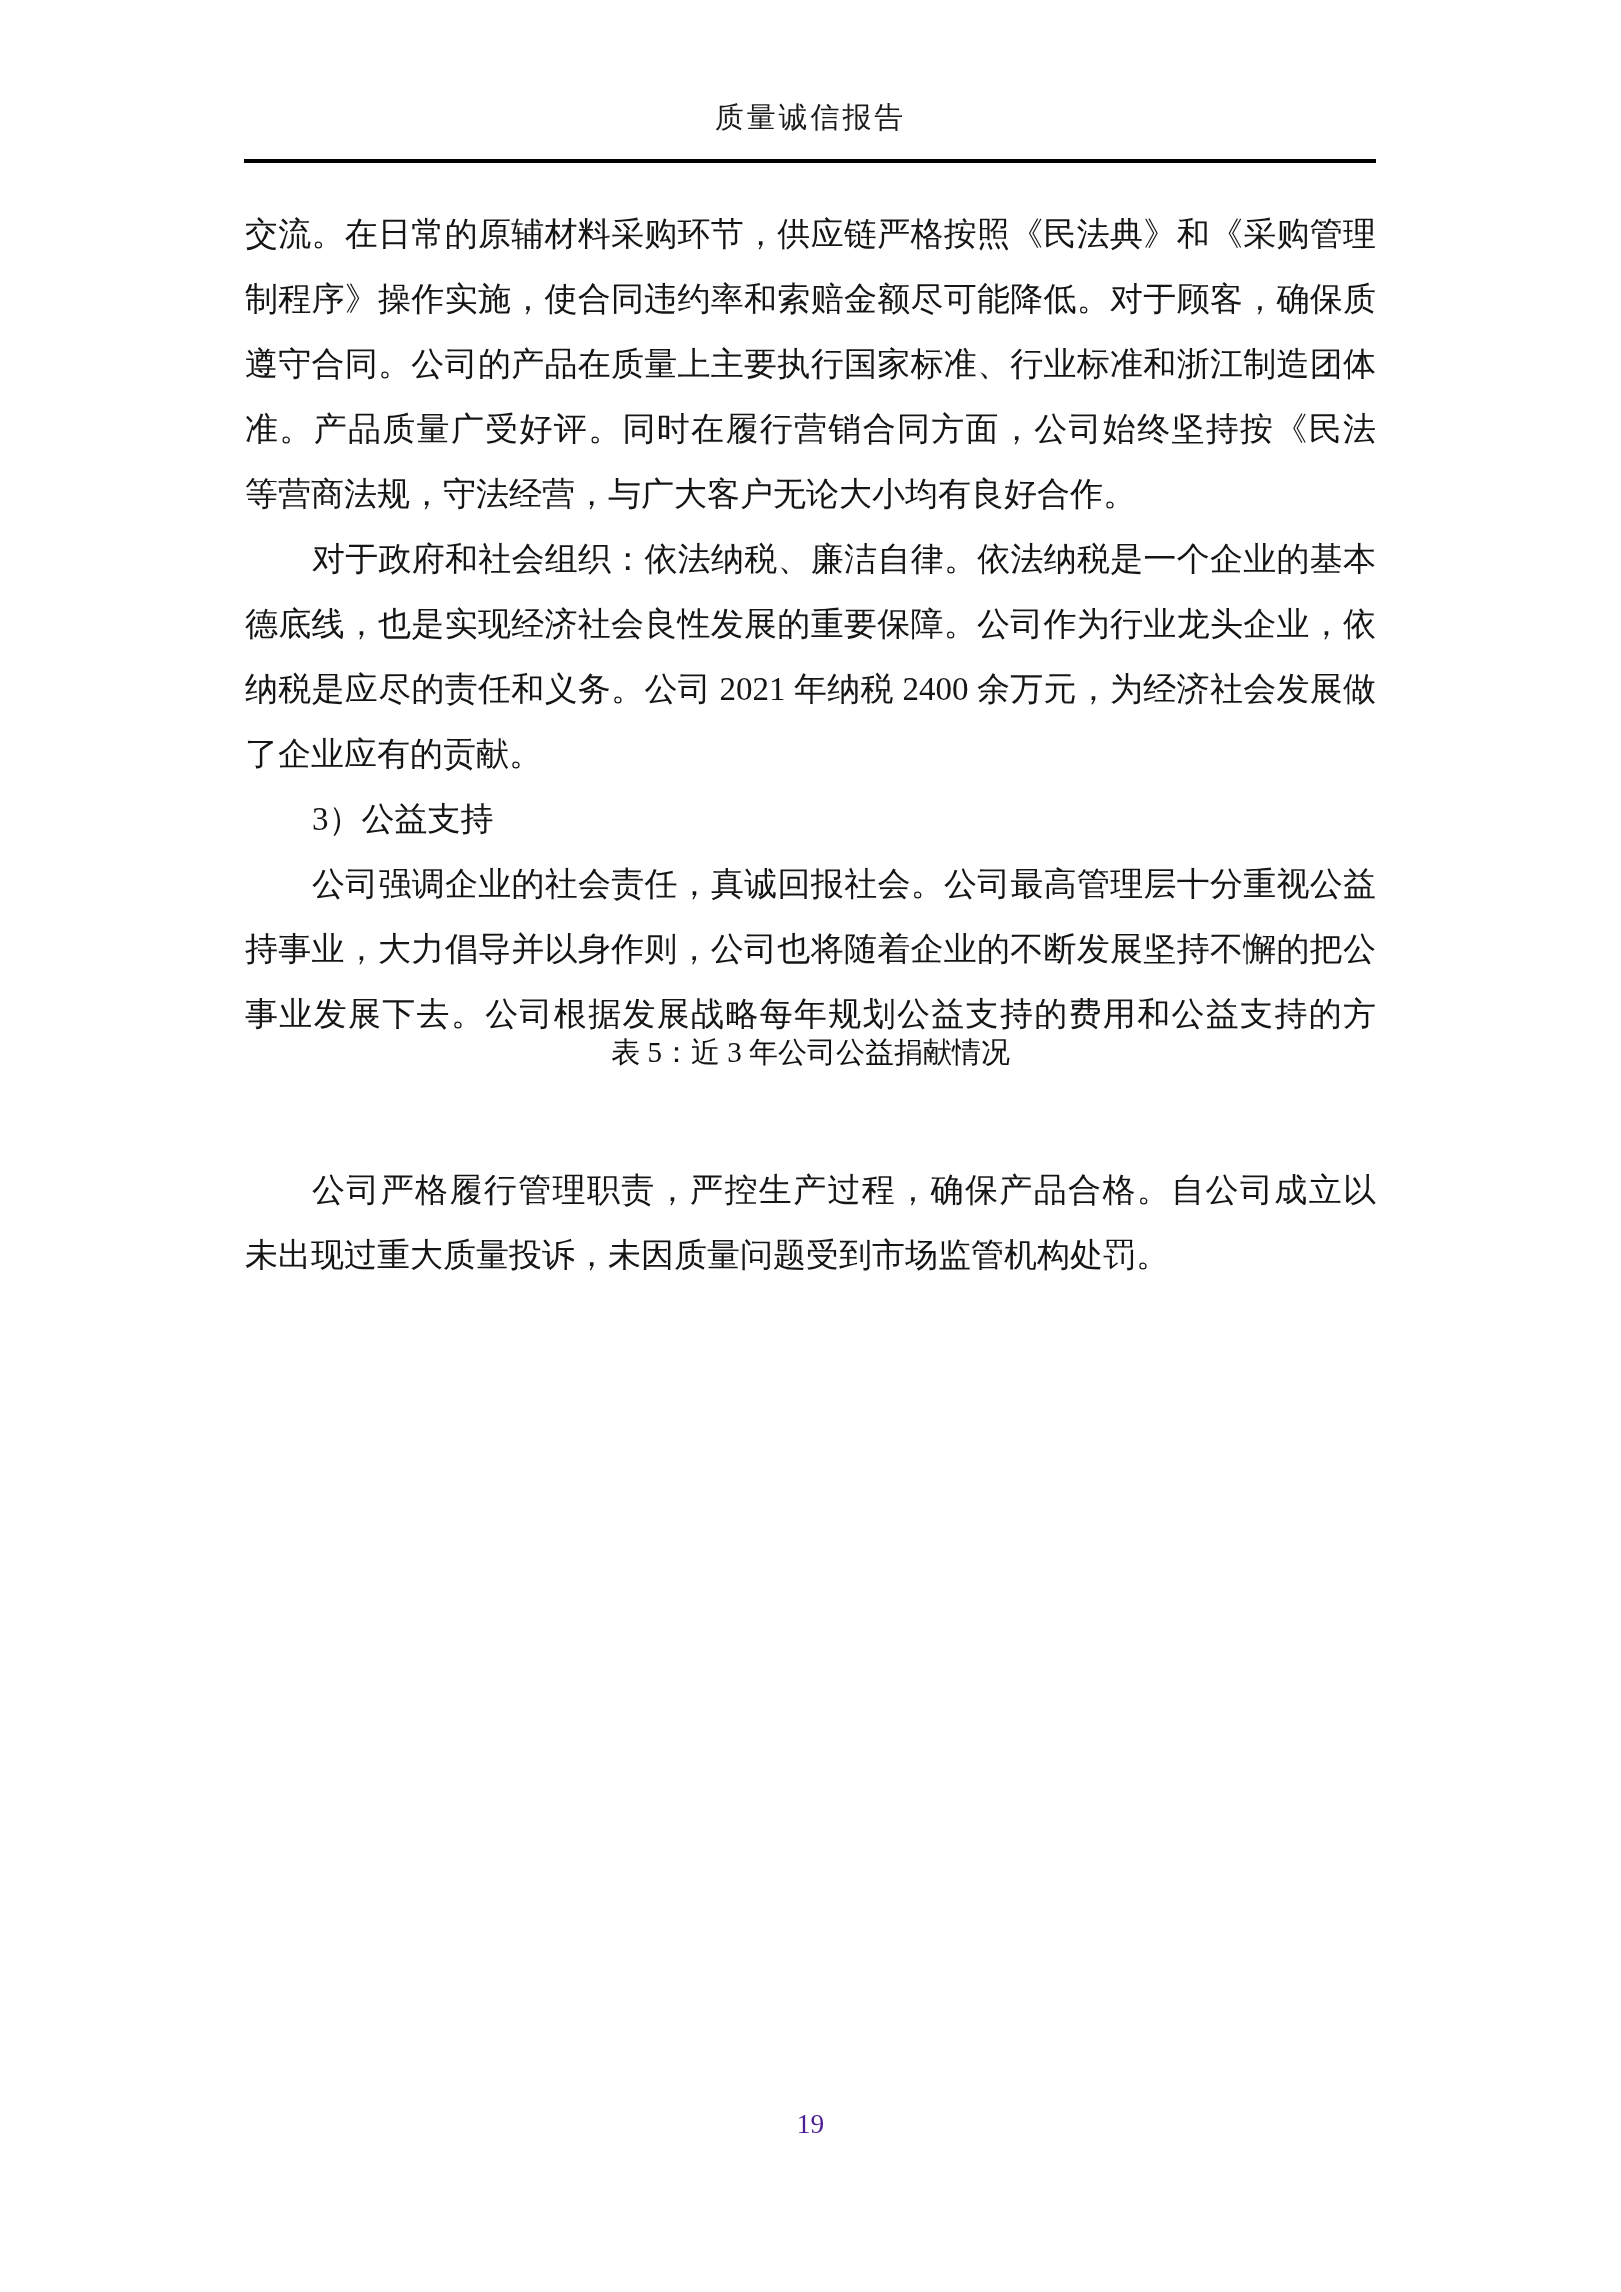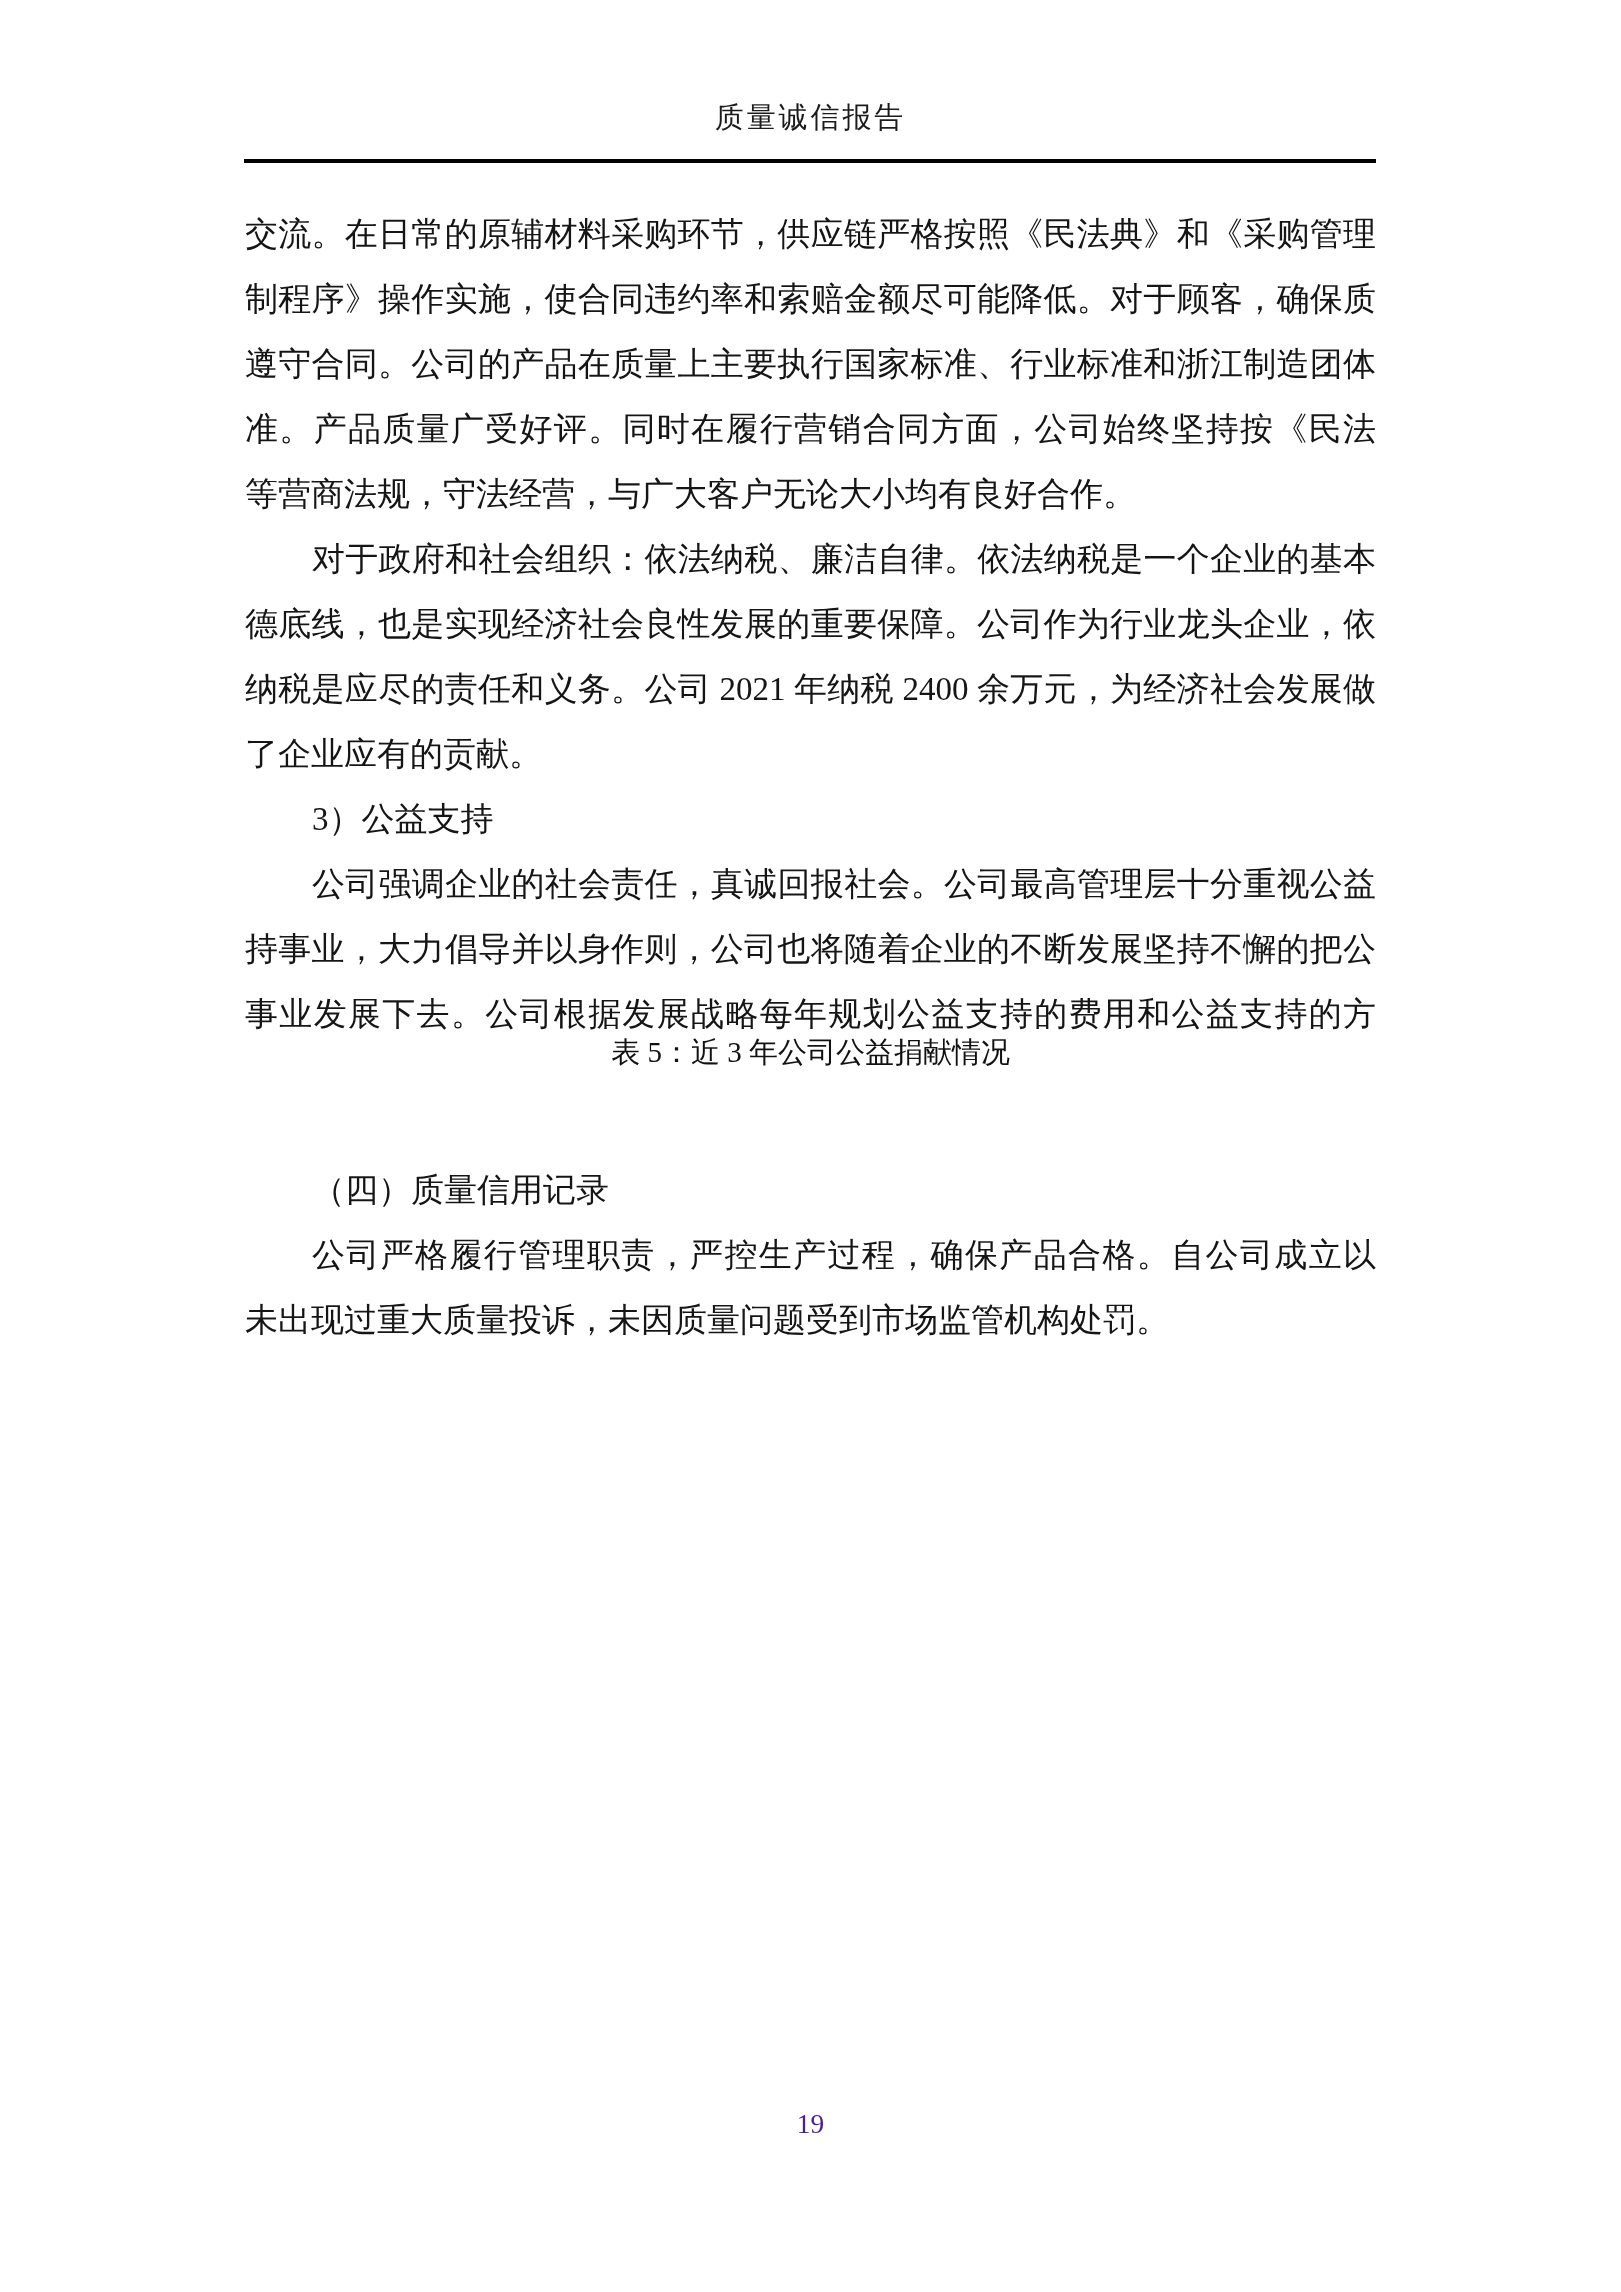--- a/index.html
+++ b/index.html
@@ -103,21 +103,20 @@
     <div class="line end">了企业应有的贡献。</div>
     <div class="line end indent">3）公益支持</div>
     <div class="line fill indent">公司强调企业的社会责任，真诚回报社会。公司最高管理层十分重视公益支</div>
     <div class="line fill">持事业，大力倡导并以身作则，公司也将随着企业的不断发展坚持不懈的把公益</div>
     <div class="line fill">事业发展下去。公司根据发展战略每年规划公益支持的费用和公益支持的方向。</div>
   </div>
 
   <div class="table-caption">表 5：近 3 年公司公益捐献情况</div>
 
   <div class="section-block">
-    <div class="line end indent">（四）质量信用记录</div>
     <div class="line fill indent">公司严格履行管理职责，严控生产过程，确保产品合格。自公司成立以来，</div>
     <div class="line end">未出现过重大质量投诉，未因质量问题受到市场监管机构处罚。</div>
   </div>
 
   <div class="page-number">19</div>
 
 </div>
 
 
 </body></html>

